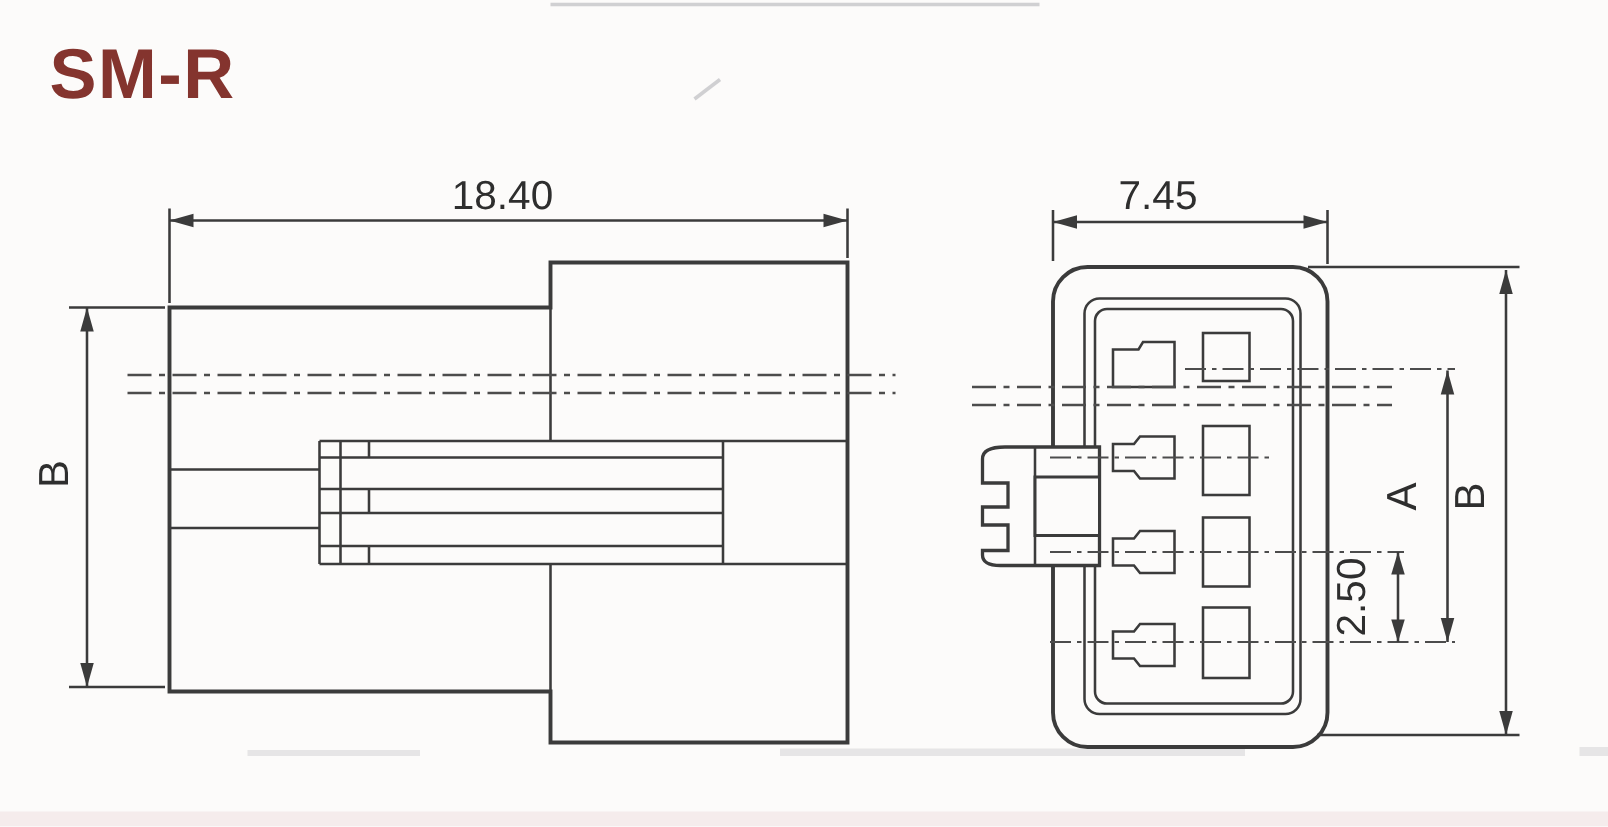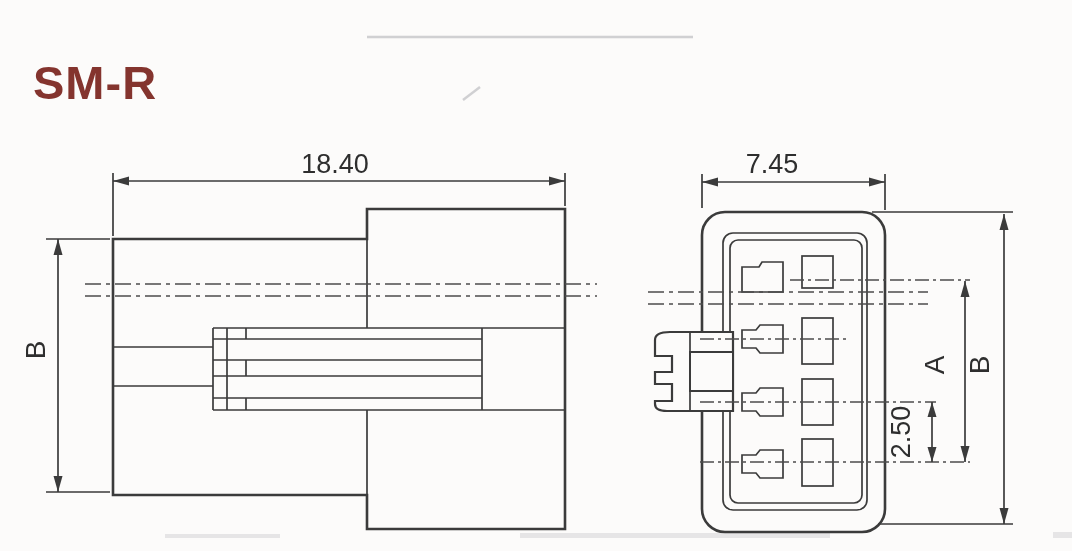--- a/index.html
+++ b/index.html
@@ -9,21 +9,21 @@
     --bg:#fcfbfa;
   }
   html,body{margin:0;padding:0;}
   body{
     width:1072px;height:551px;
     background:var(--bg);
     font-family:"Liberation Sans", sans-serif;
     overflow:hidden;
     position:relative;
   }
-  .stage{position:absolute;inset:0;margin-top:34px;}
+  .stage{position:absolute;inset:0;}
   svg text{
     font-family:"Liberation Sans", sans-serif;
     fill:var(--dim);
   }
   .outline{stroke:var(--line);stroke-width:2.6;fill:none;stroke-linejoin:miter;stroke-linecap:square;}
   .outline-fill{stroke:var(--line);stroke-width:2.6;fill:var(--bg);stroke-linejoin:miter;}
   .thin{stroke:var(--line);stroke-width:1.7;fill:none;stroke-linecap:butt;}
   .centerline{stroke:#4c4c4c;stroke-width:1.6;fill:none;stroke-dasharray:16 5 4 5;}
   .rowline{stroke:#4c4c4c;stroke-width:1.4;fill:none;stroke-dasharray:14 4 3 4;}
   .arrow{fill:var(--line);stroke:none;}

